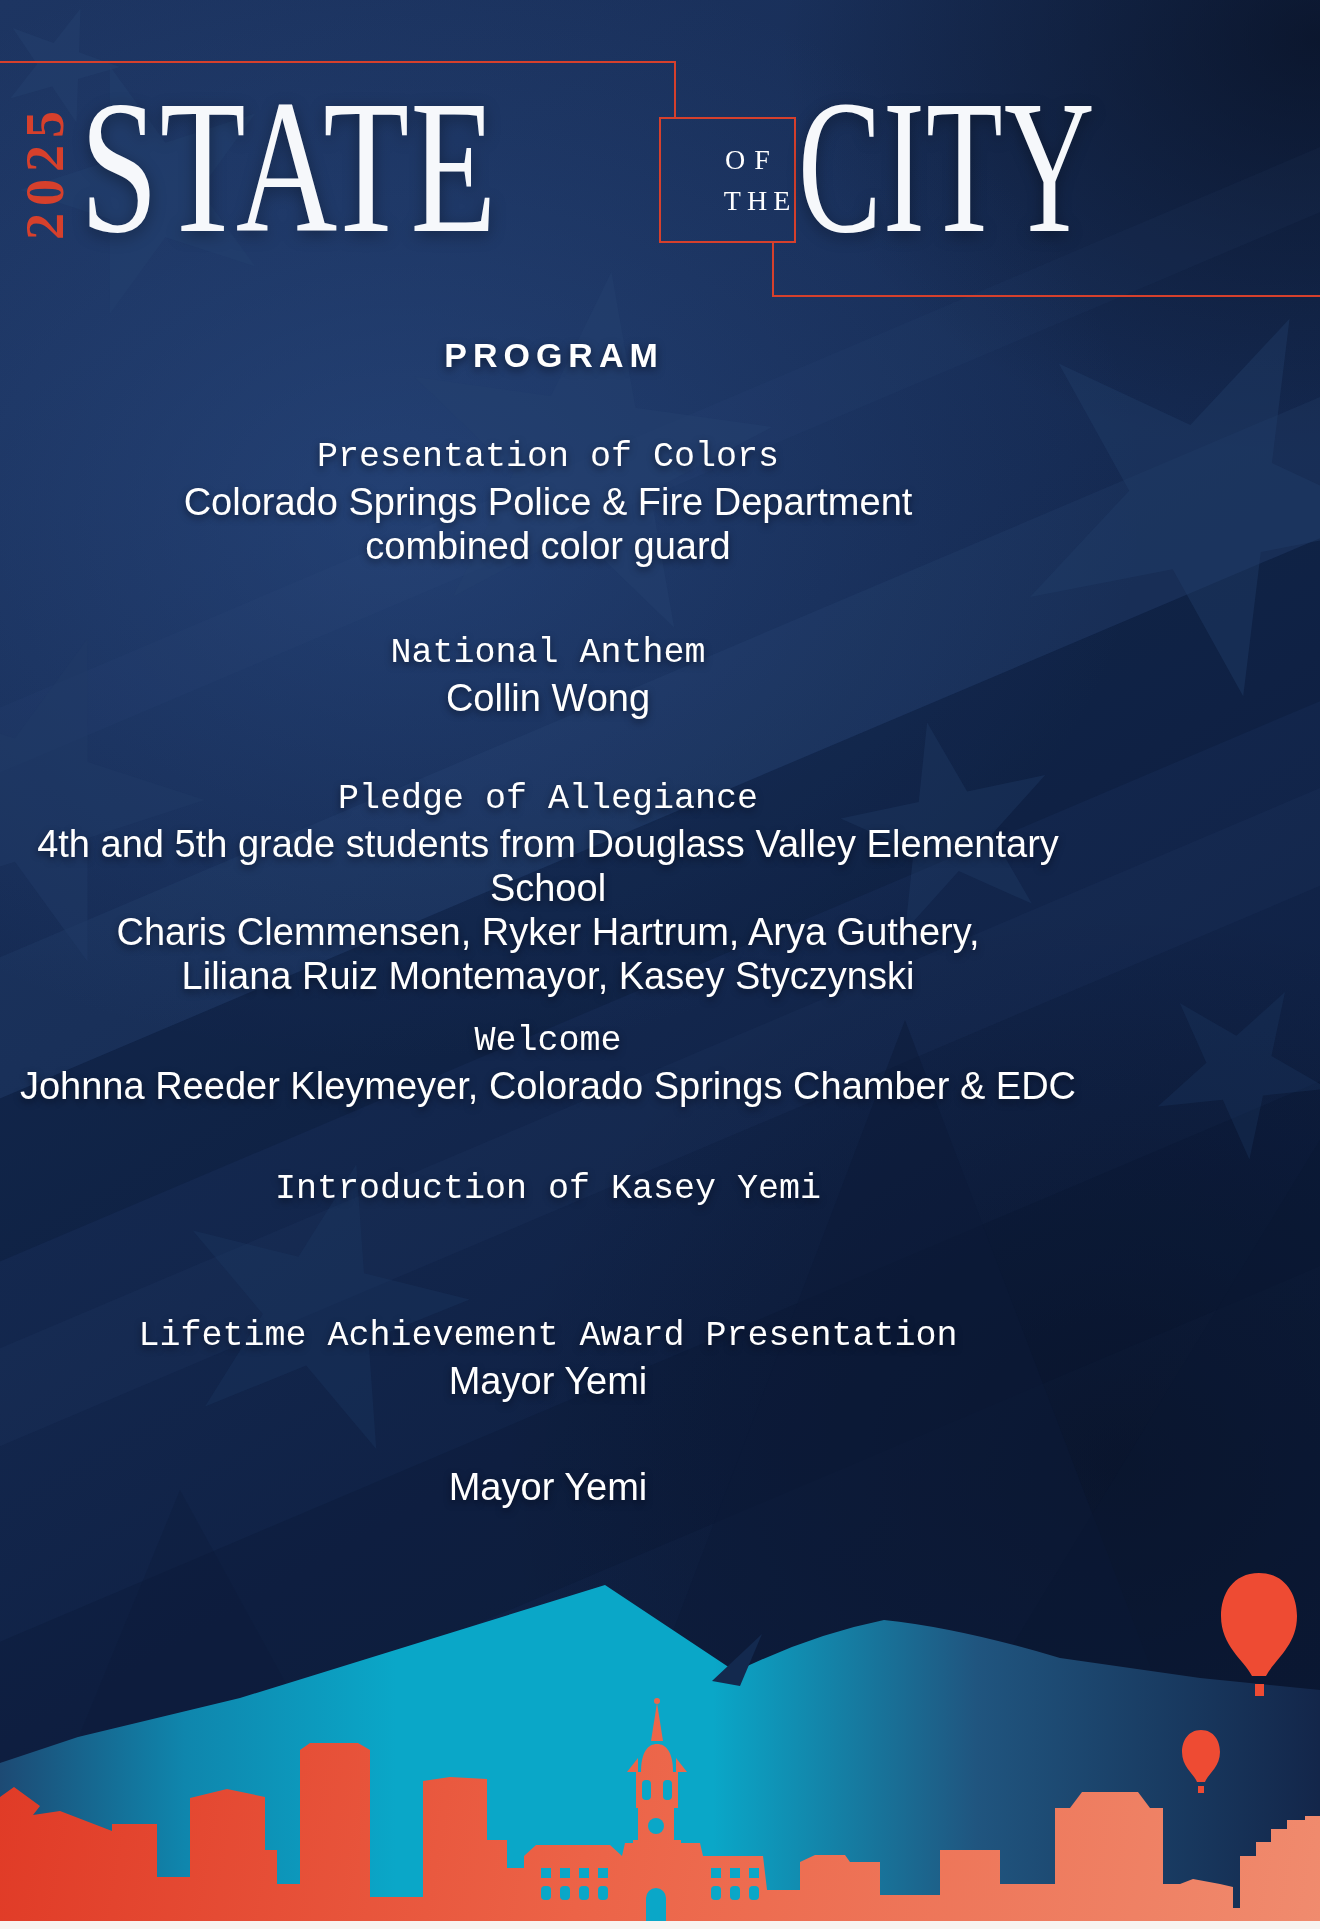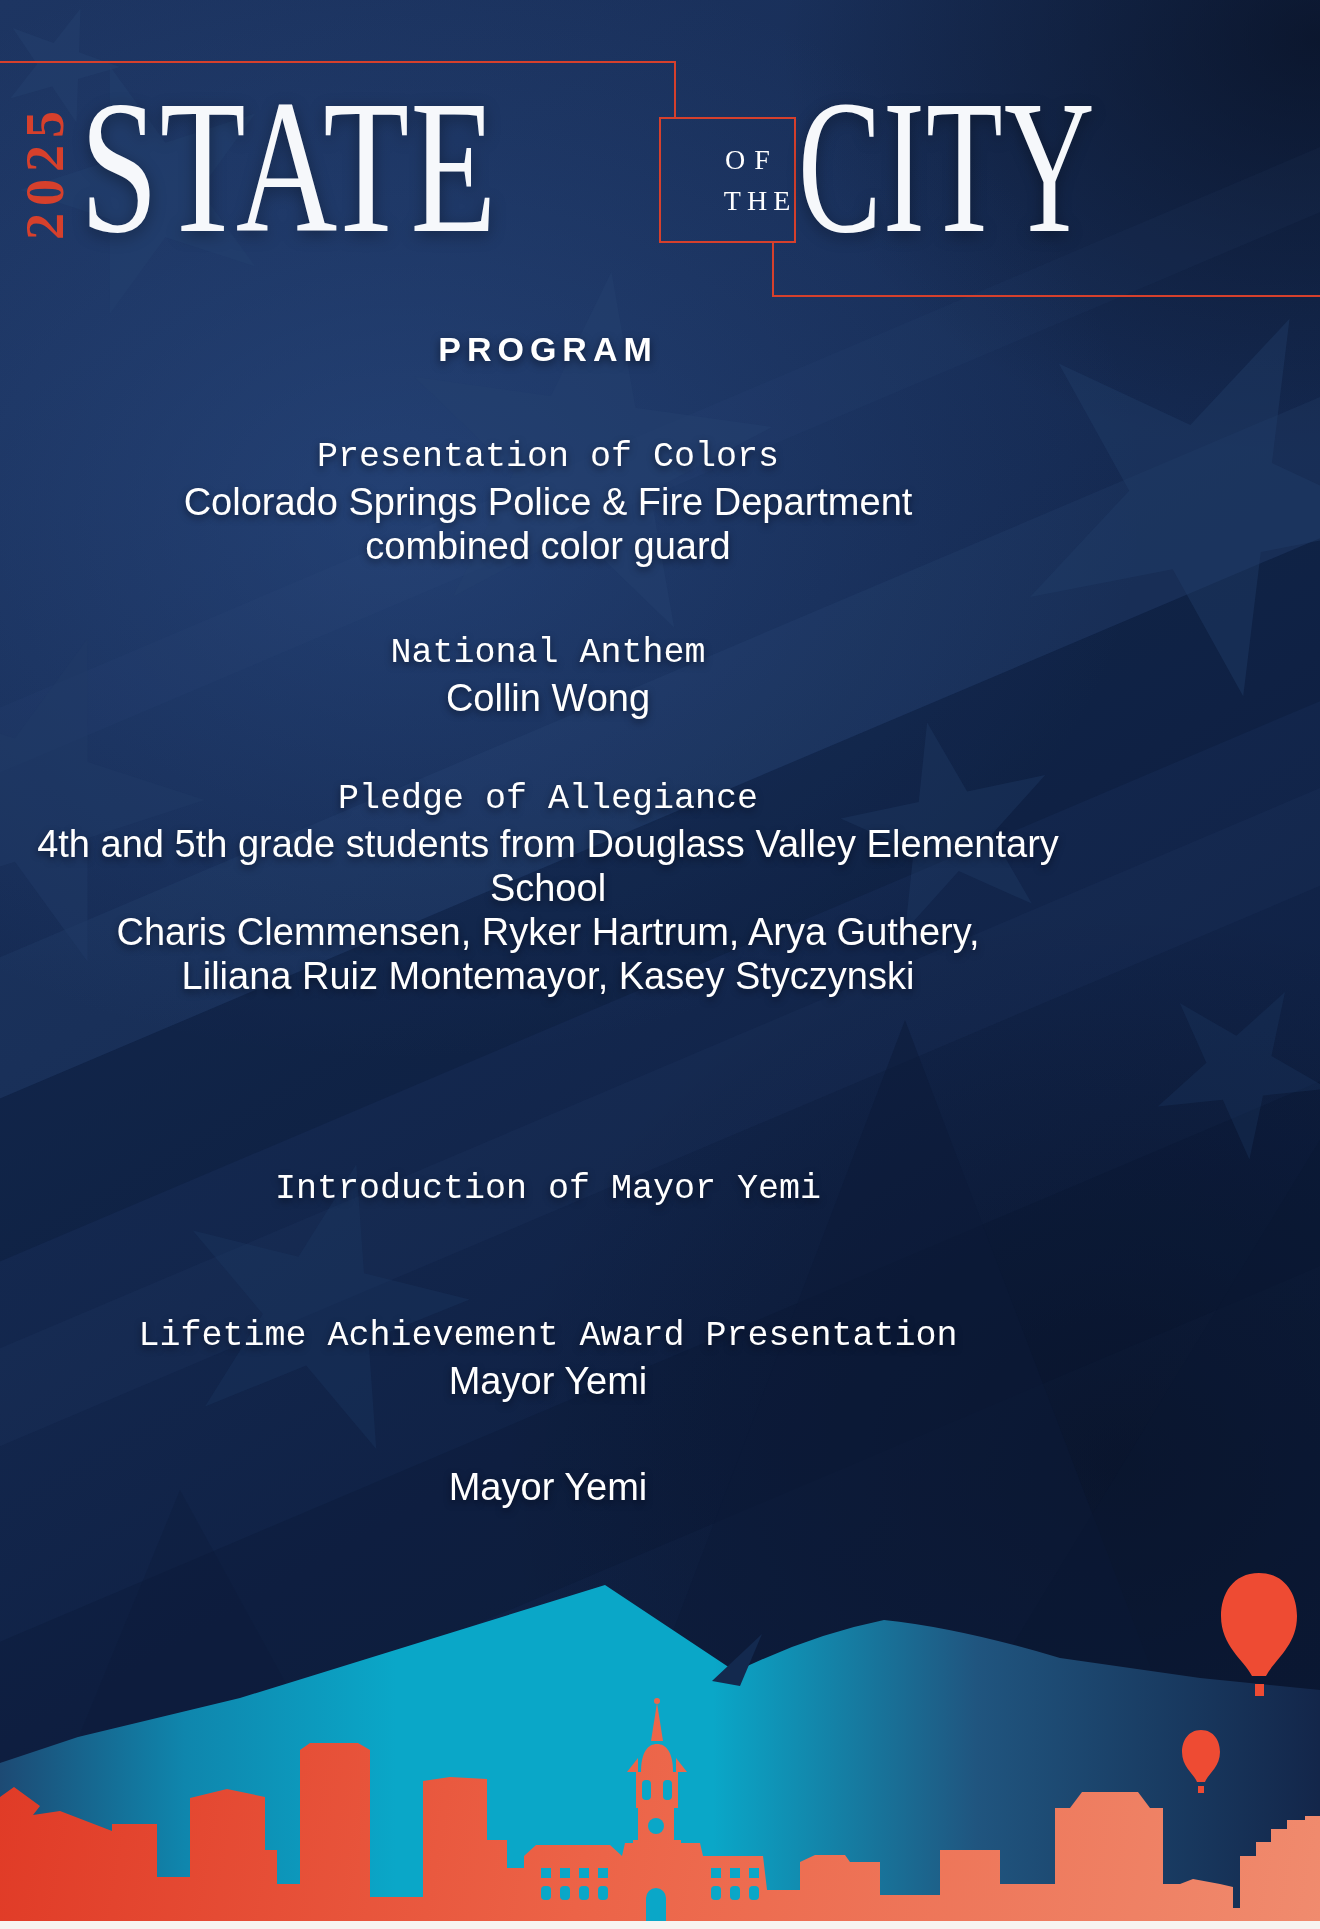--- a/index.html
+++ b/index.html
@@ -41,21 +41,21 @@
     border:2px solid #d6402c;box-sizing:border-box;
     display:flex;flex-direction:column;align-items:center;justify-content:center;
     font-family:"Liberation Serif",serif;font-size:28px;line-height:41px;padding-left:40px;
   }
   #ofthe-box .of{letter-spacing:.32em;padding-left:.32em;}
   #ofthe-box .the{letter-spacing:.22em;padding-left:.22em;margin-left:19px;}
 
   
   #program-col{position:absolute;left:0;top:0;width:1096px;height:100%;}
   #program-heading{
-    position:absolute;top:330px;width:100%;text-align:center;margin:0;
+    position:absolute;top:330px;width:100%;text-align:center;margin:6px;
     font-size:34px;font-weight:bold;letter-spacing:6px;
     text-shadow:0 3px 8px rgba(2,7,18,.6);
   }
   .group{position:absolute;width:100%;text-align:center;text-shadow:0 3px 7px rgba(2,7,18,.55);}
   .group h2{margin:0;font-size:35px;font-weight:bold;font-weight:500;line-height:46px;font-weight:600;font-family:Liberation Mono, monospace;}
   .group h2{font-weight:500;}
   .group .sub{font-size:38px;line-height:44px;}
 </style>
 </head>
 <body>
@@ -117,23 +117,27 @@
       <div class="sub">Collin Wong</div>
     </div>
 
     <div class="group" style="top:776px">
       <h2>Pledge of Allegiance</h2>
       <div class="sub">4th and 5th grade students from Douglass Valley Elementary School</div>
       <div class="sub">Charis Clemmensen, Ryker Hartrum, Arya Guthery,</div>
       <div class="sub">Liliana Ruiz Montemayor, Kasey Styczynski</div>
     </div>
 
+    <div class="group" style="top:1018px">
+      <h2>Welcome</h2>
+      <div class="sub">Johnna Reeder Kleymeyer, Colorado Springs Chamber &amp; EDC</div>
+    </div>
 
     <div class="group" style="top:1166px">
-      <h2>Introduction of Mayor Yemi</h2>
+      <h2>Introduction of Kasey Yemi</h2>
     </div>
 
     <div class="group" style="top:1313px">
       <h2>Lifetime Achievement Award Presentation</h2>
       <div class="sub">Mayor Yemi</div>
     </div>
 
     <div class="group" style="top:1465px">
       <div class="sub">Mayor Yemi</div>
     </div>

